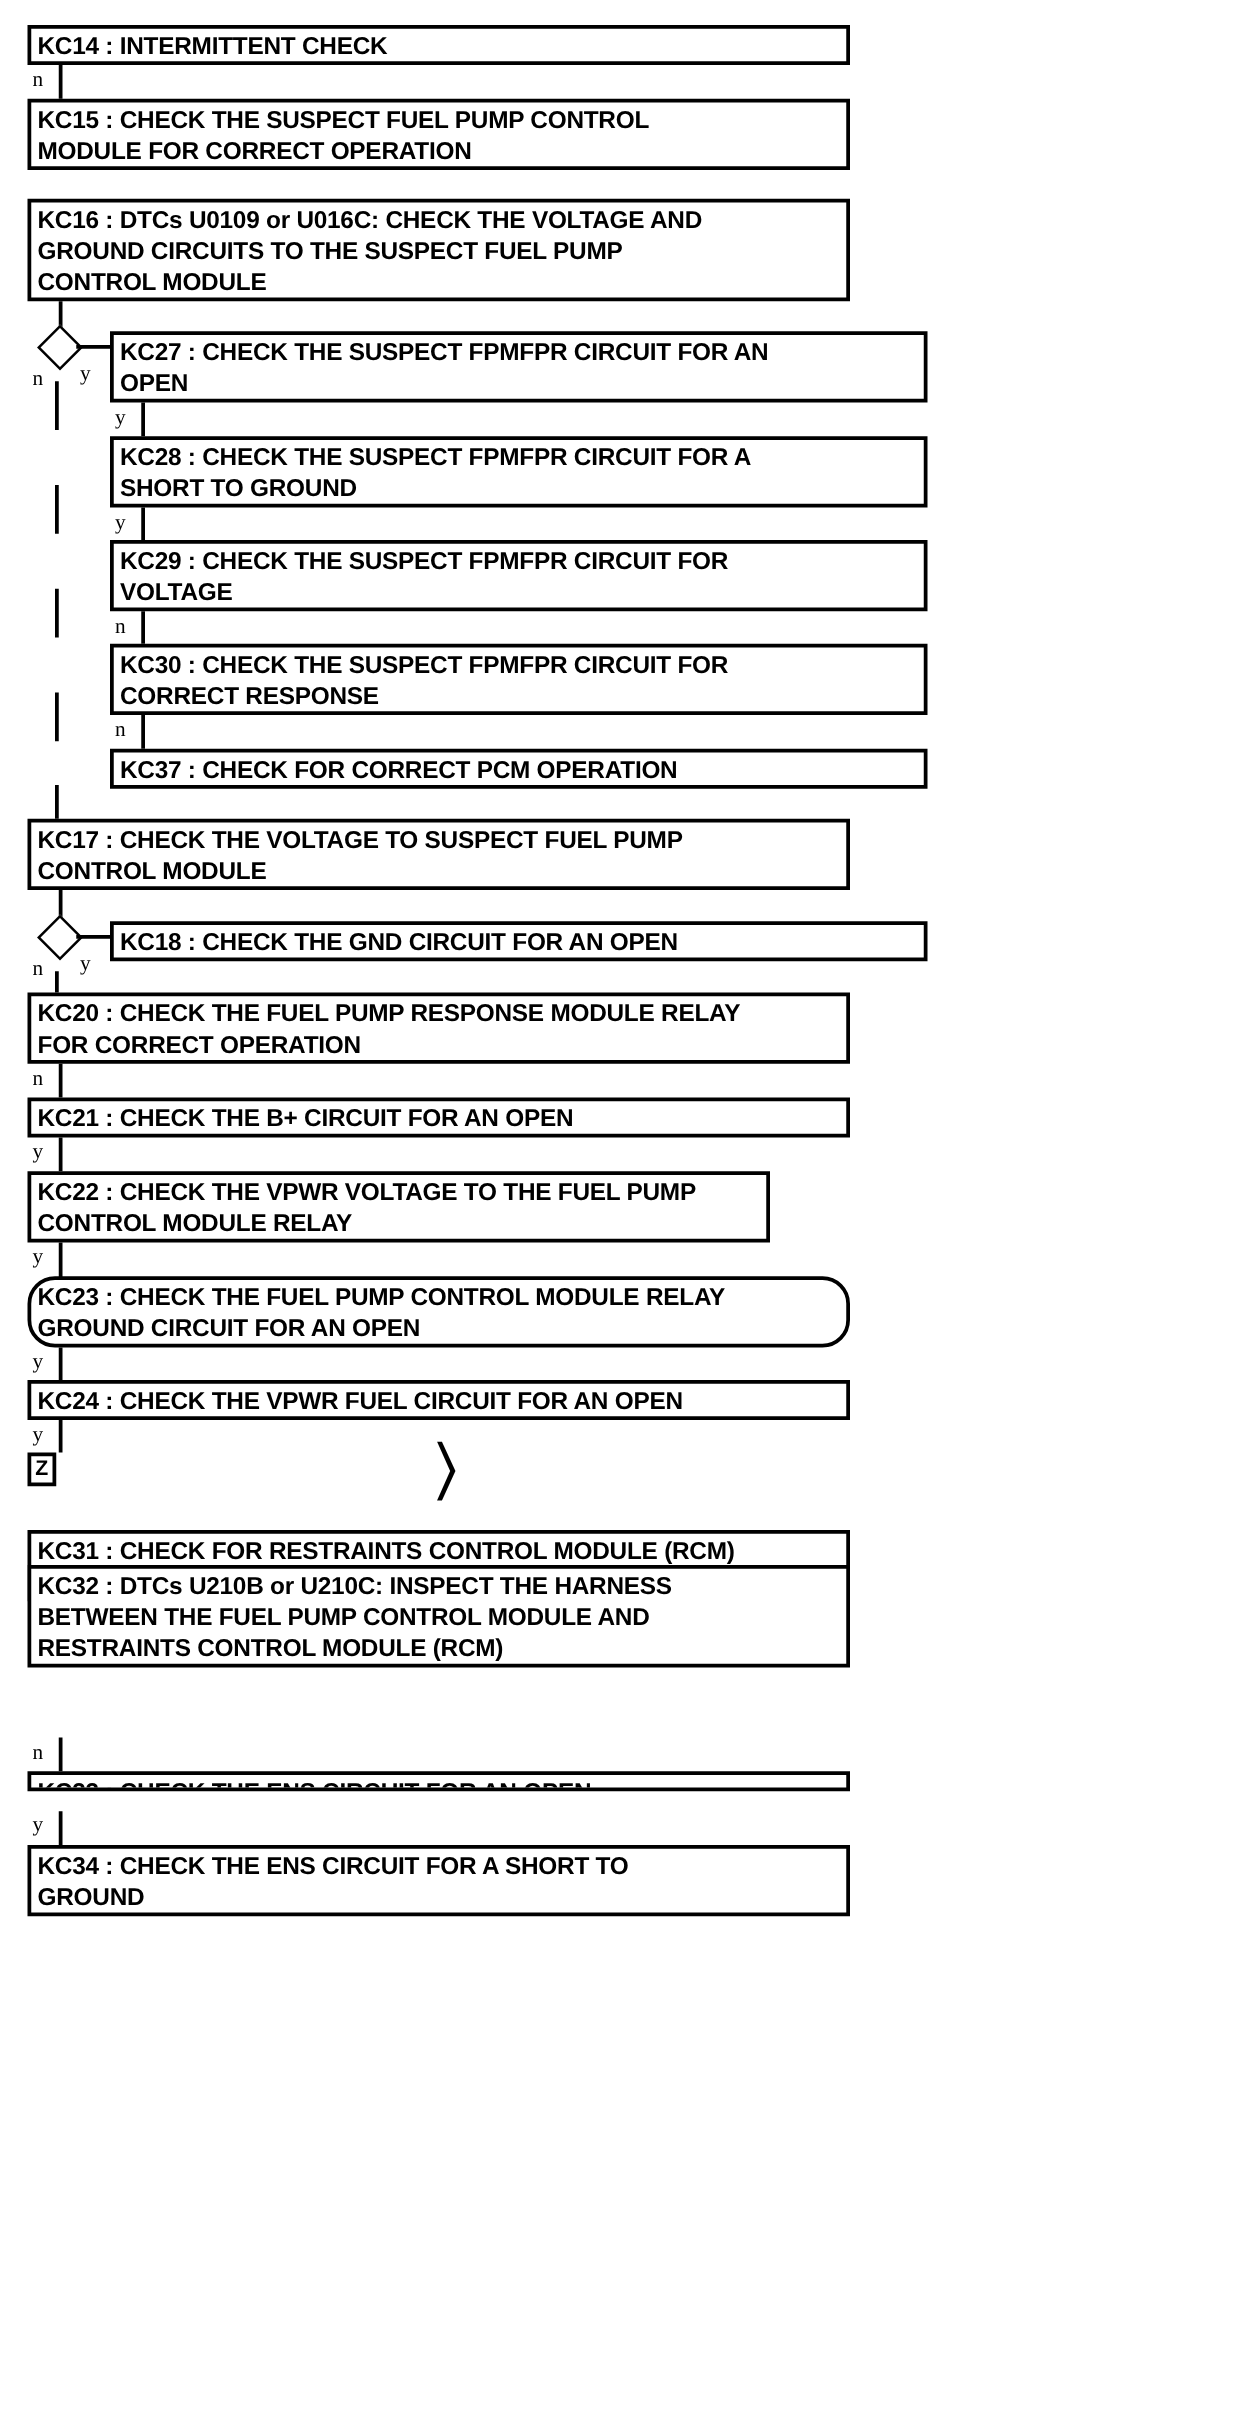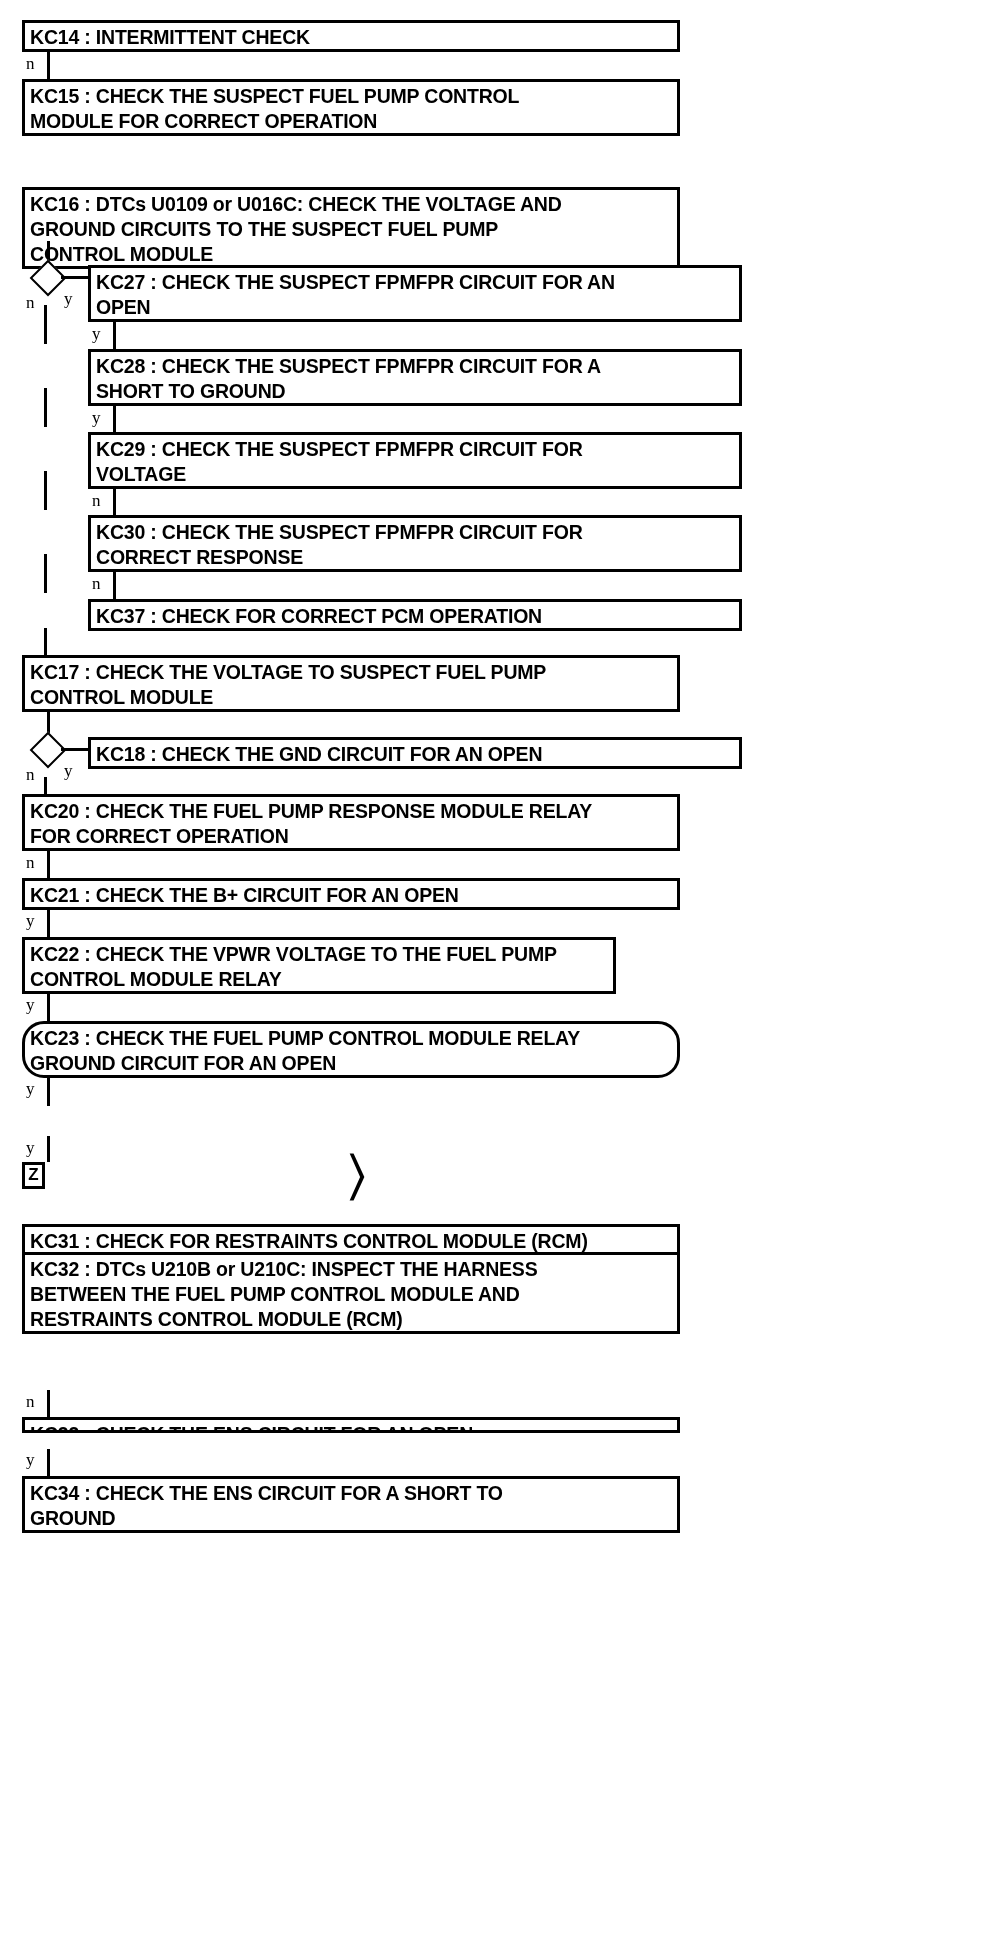--- a/index.html
+++ b/index.html
@@ -93,21 +93,21 @@
 <div id="canvas">
 
   <div class="step-box" style="left:22px; top:20px; width:658px; height:32px;">KC14 : INTERMITTENT CHECK</div>
 
   <div class="vline" style="left:47px; top:52px; height:28px;"></div>
   <div class="branch-label" style="left:26px; top:55px;">n</div>
 
   <div class="step-box" style="left:22px; top:79px; width:658px; height:57px;">KC15 : CHECK THE SUSPECT FUEL PUMP CONTROL
 MODULE FOR CORRECT OPERATION</div>
 
-  <div class="step-box" style="left:22px; top:159px; width:658px; height:82px;margin-top:28px;">KC16 : DTCs U0109 or U016C: CHECK THE VOLTAGE AND
+  <div class="step-box" style="left:22px; top:159px; width:658px; height:82px;">KC16 : DTCs U0109 or U016C: CHECK THE VOLTAGE AND
 GROUND CIRCUITS TO THE SUSPECT FUEL PUMP
 CONTROL MODULE</div>
 
   <div class="vline" style="left:47px; top:241px; height:34px;"></div>
 
   <div class="diamond" style="left:35px; top:265px;"></div>
   <div class="branch-label" style="left:26px; top:294px;">n</div>
   <div class="branch-label" style="left:64px; top:290px;">y</div>
 
   <div class="hline" style="left:61px; top:276px; width:31px;"></div>
@@ -165,20 +165,21 @@
   <div class="step-box" style="left:22px; top:937px; width:594px; height:57px;">KC22 : CHECK THE VPWR VOLTAGE TO THE FUEL PUMP
 CONTROL MODULE RELAY</div>
   <div class="vline" style="left:47px; top:994px; height:28px;"></div>
   <div class="branch-label" style="left:26px; top:996px;">y</div>
 
   <div class="step-box" style="left:22px; top:1021px; width:658px; height:57px;border-radius:22px;">KC23 : CHECK THE FUEL PUMP CONTROL MODULE RELAY
 GROUND CIRCUIT FOR AN OPEN</div>
   <div class="vline" style="left:47px; top:1078px; height:28px;"></div>
   <div class="branch-label" style="left:26px; top:1080px;">y</div>
 
+  <div class="step-box" style="left:22px; top:1104px; width:658px; height:32px;">KC24 : CHECK THE VPWR FUEL CIRCUIT FOR AN OPEN</div>
   <div class="vline" style="left:47px; top:1136px; height:26px;"></div>
   <div class="branch-label" style="left:26px; top:1139px;">y</div>
 
   <div class="conn-tag" style="left:22px; top:1162px; width:23px; height:27px;">Z</div>
 
   <div class="chevron" style="left:348px; top:1148px;">〉</div>
 
   <div class="step-box" style="left:22px; top:1224px; width:658px; height:57px;">KC31 : CHECK FOR RESTRAINTS CONTROL MODULE (RCM)
 DTCS</div>
   <div class="vline" style="left:47px; top:1281px; height:28px;"></div>

